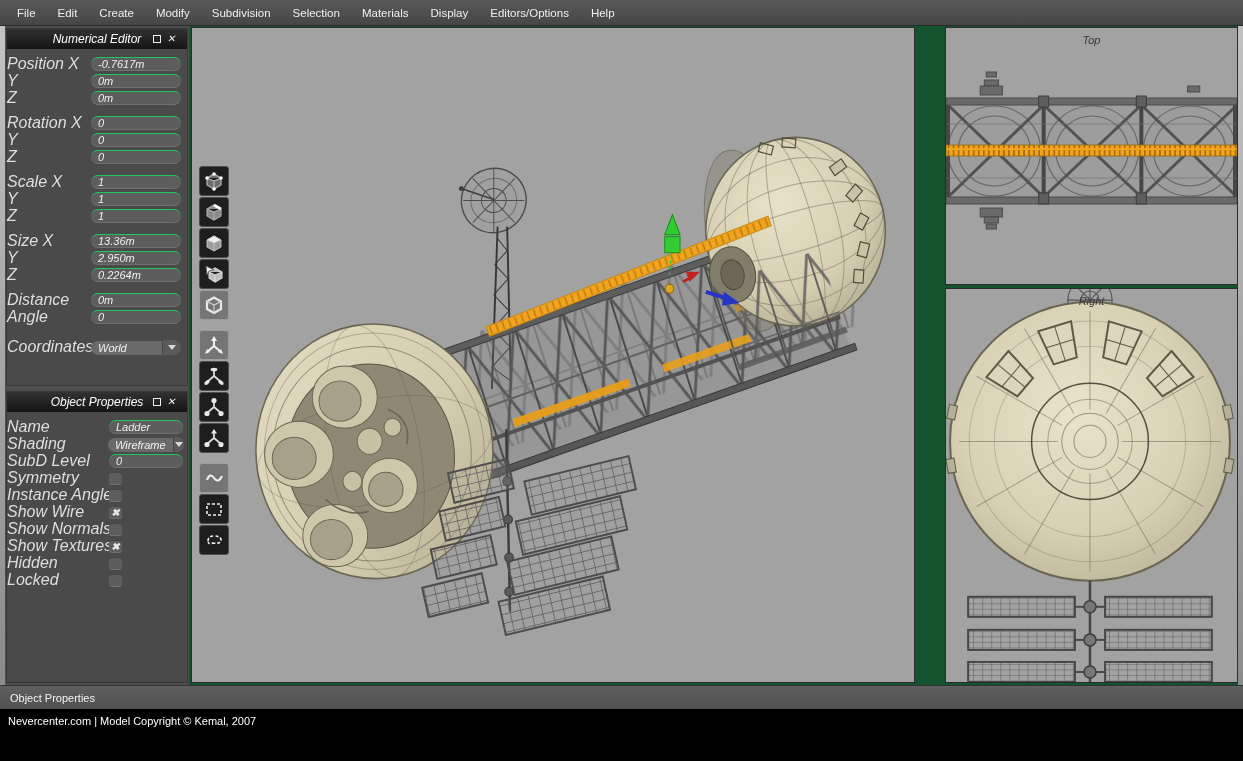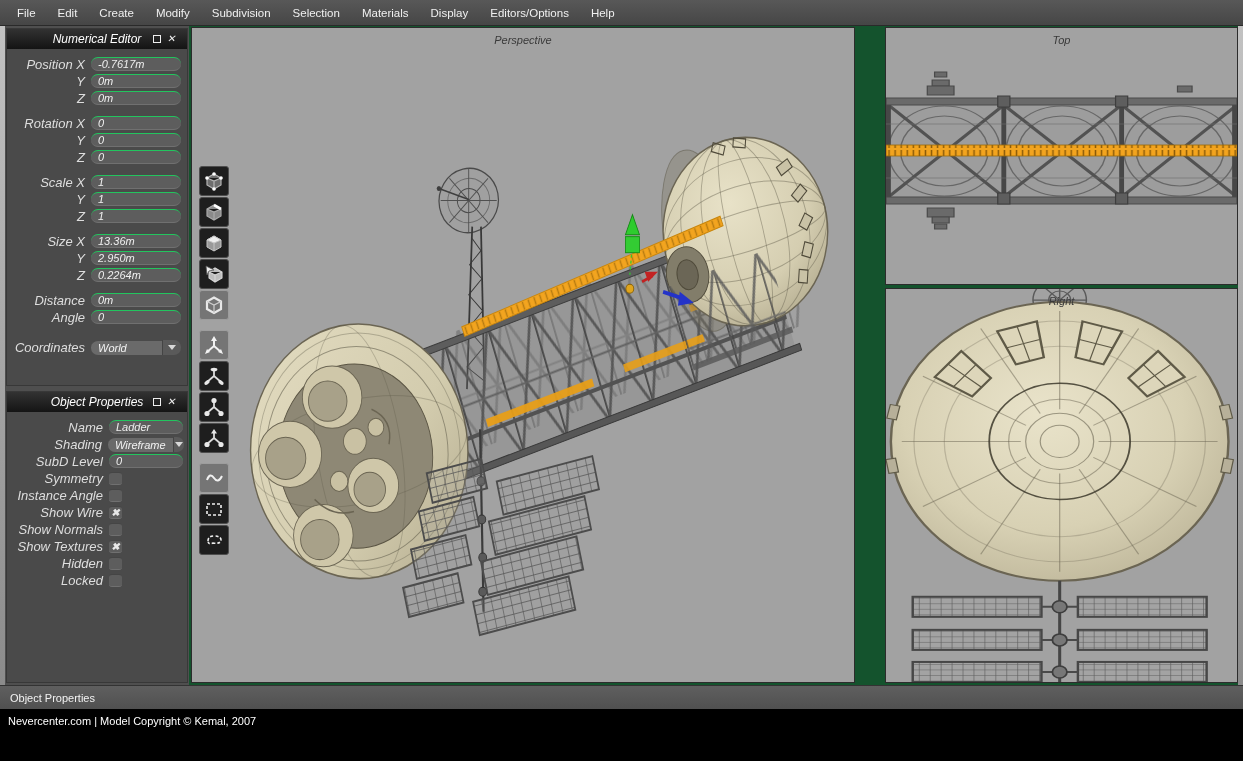--- a/index.html
+++ b/index.html
@@ -39,21 +39,21 @@
   .panel-header { height:20px; background:linear-gradient(180deg,#323232,#141414);
     display:flex; align-items:center; color:#fff; font-size:12px; }
   .panel-header .spacer { width:34px; }
   .panel-header .ph-title { flex:1; text-align:center; }
   .ph-icons { width:34px; display:flex; align-items:center; gap:6px; }
   .icon-restore { width:8px; height:8px; border:1.5px solid #efefef; }
   .icon-close { color:#efefef; font-size:10px; line-height:10px; }
   .panel-body { padding:7px 3px 0 0; }
   .row { display:flex; align-items:center; height:16px; margin-bottom:1px; }
   .row.grp { margin-top:9px; }
-  .row .lbl { width:84px; text-align:right; padding-right:6px; color:#dedede; font-size:13px; white-space:nowrap; }
+  .row .lbl { width:84px; text-align:left; padding-right:6px; color:#dedede; font-size:16px; white-space:nowrap; }
   .row .lbl.wide { width:102px; }
   .field { width:90px; height:14px; background:#5d5d5d; border-radius:7px;
     border-top:1px solid #22c55e; border-bottom:1px solid #707070;
     color:#efefef; font-size:11px; line-height:13px; padding:0 7px; overflow:hidden; }
   .field.narrow { width:74px; }
   .dd { width:90px; height:15px; display:flex; }
   .dd-text { flex:1; background:#6a6a6a; border-radius:7px 0 0 7px; border-top:1px solid #4a4a4a;
     color:#f2f2f2; font-size:11px; line-height:14px; padding:0 7px; }
   .dd-arrow { width:19px; background:#5a5a5a; border-radius:0 7px 7px 0; border-left:1px solid #444;
     display:flex; align-items:center; justify-content:center; }
@@ -73,21 +73,21 @@
   .scene { position:absolute; inset:0; width:100%; height:100%; }
 
   
   .toolbar { position:absolute; left:7px; top:138px; display:flex; flex-direction:column; gap:1px; z-index:6; }
   .tb-gap { height:8px; }
   .tb-btn { width:30px; height:30px; background:#1e1e1e; border:1px solid #4e4e4e; border-radius:3px;
     display:flex; align-items:center; justify-content:center; }
   .tb-btn.active { background:#757575; border-color:#9d9d9d; }
 
   
-  .right-col { width:353px; display:flex; flex-direction:column; padding:1px 0 2px 0;margin-left:28px; }
+  .right-col { width:293px; display:flex; flex-direction:column; padding:1px 0 2px 0;margin-left:28px; }
   .vp-top { height:258px; }
   .vp-right { flex:1; margin-top:3px; }
 
   
   .statusbar { height:24px; background:linear-gradient(180deg,#5f5f5f,#505050);
     border-top:1px solid #333; display:flex; align-items:center; padding-left:10px;
     color:#f2f2f2; font-size:11px; }
   .footer { height:24px; background:#000; display:flex; align-items:center; padding-left:8px;
     color:#fff; font-size:11px; }
 </style>
@@ -243,21 +243,20 @@
           <div class="row">
               <div class="lbl wide">Locked</div>
               <div class="cb"></div>
             </div>
         </div>
       </div>
     </div>
 
     <div class="center">
       <div class="viewport vp-persp">
-        <div class="vp-label">Perspective</div>
         <svg class="scene" viewBox="0 0 756 652" preserveAspectRatio="none">
           <defs>
             <pattern id="p-lat" width="52" height="132" patternUnits="userSpaceOnUse">
               <line x1="0" y1="0" x2="0" y2="132" stroke="#474747" stroke-width="4"></line>
               <line x1="0" y1="0" x2="52" y2="132" stroke="#585858" stroke-width="3"></line>
               <line x1="0" y1="132" x2="52" y2="0" stroke="#585858" stroke-width="3"></line>
               <line x1="0" y1="66" x2="52" y2="66" stroke="#616161" stroke-width="2"></line>
             </pattern>
             <pattern id="p-rung" width="7" height="10" patternUnits="userSpaceOnUse">
               <rect width="7" height="10" fill="#F2A41F"></rect>

